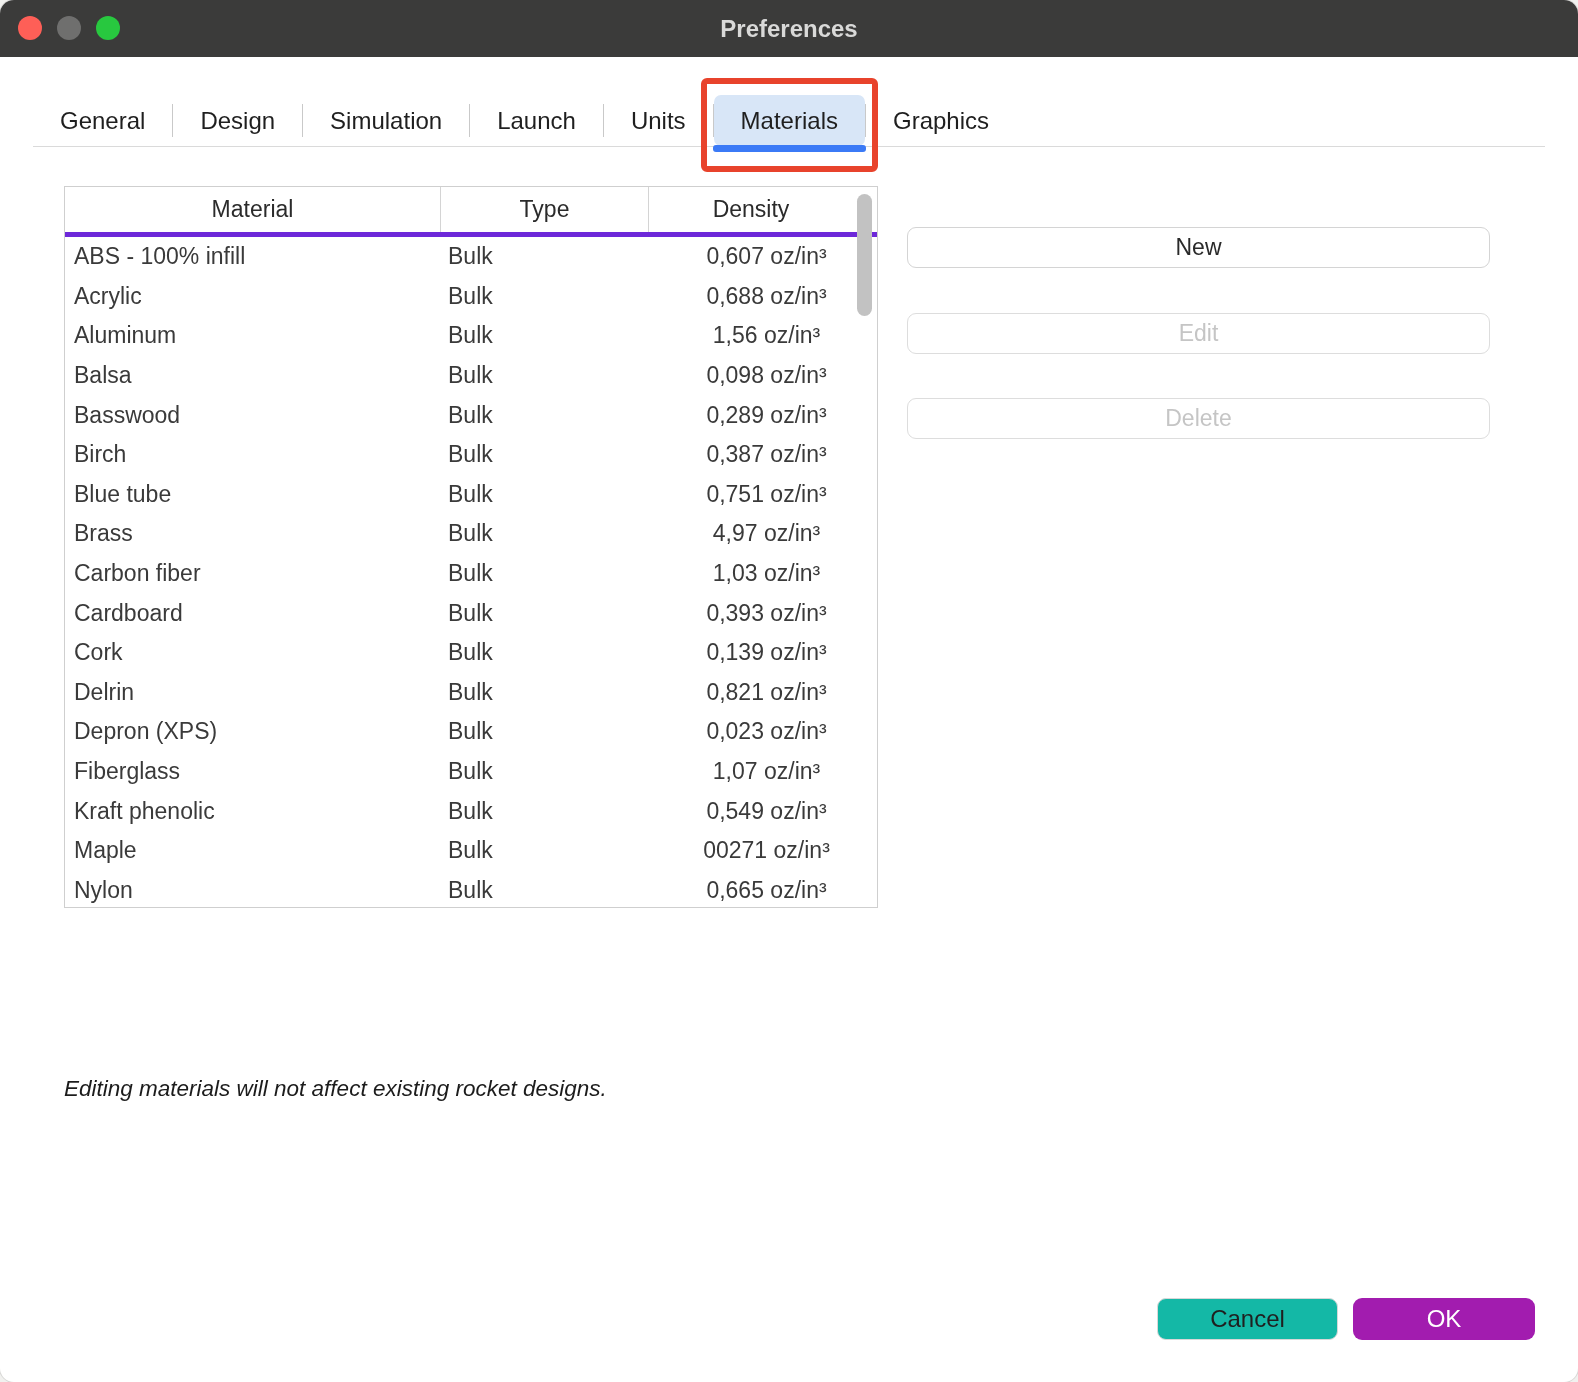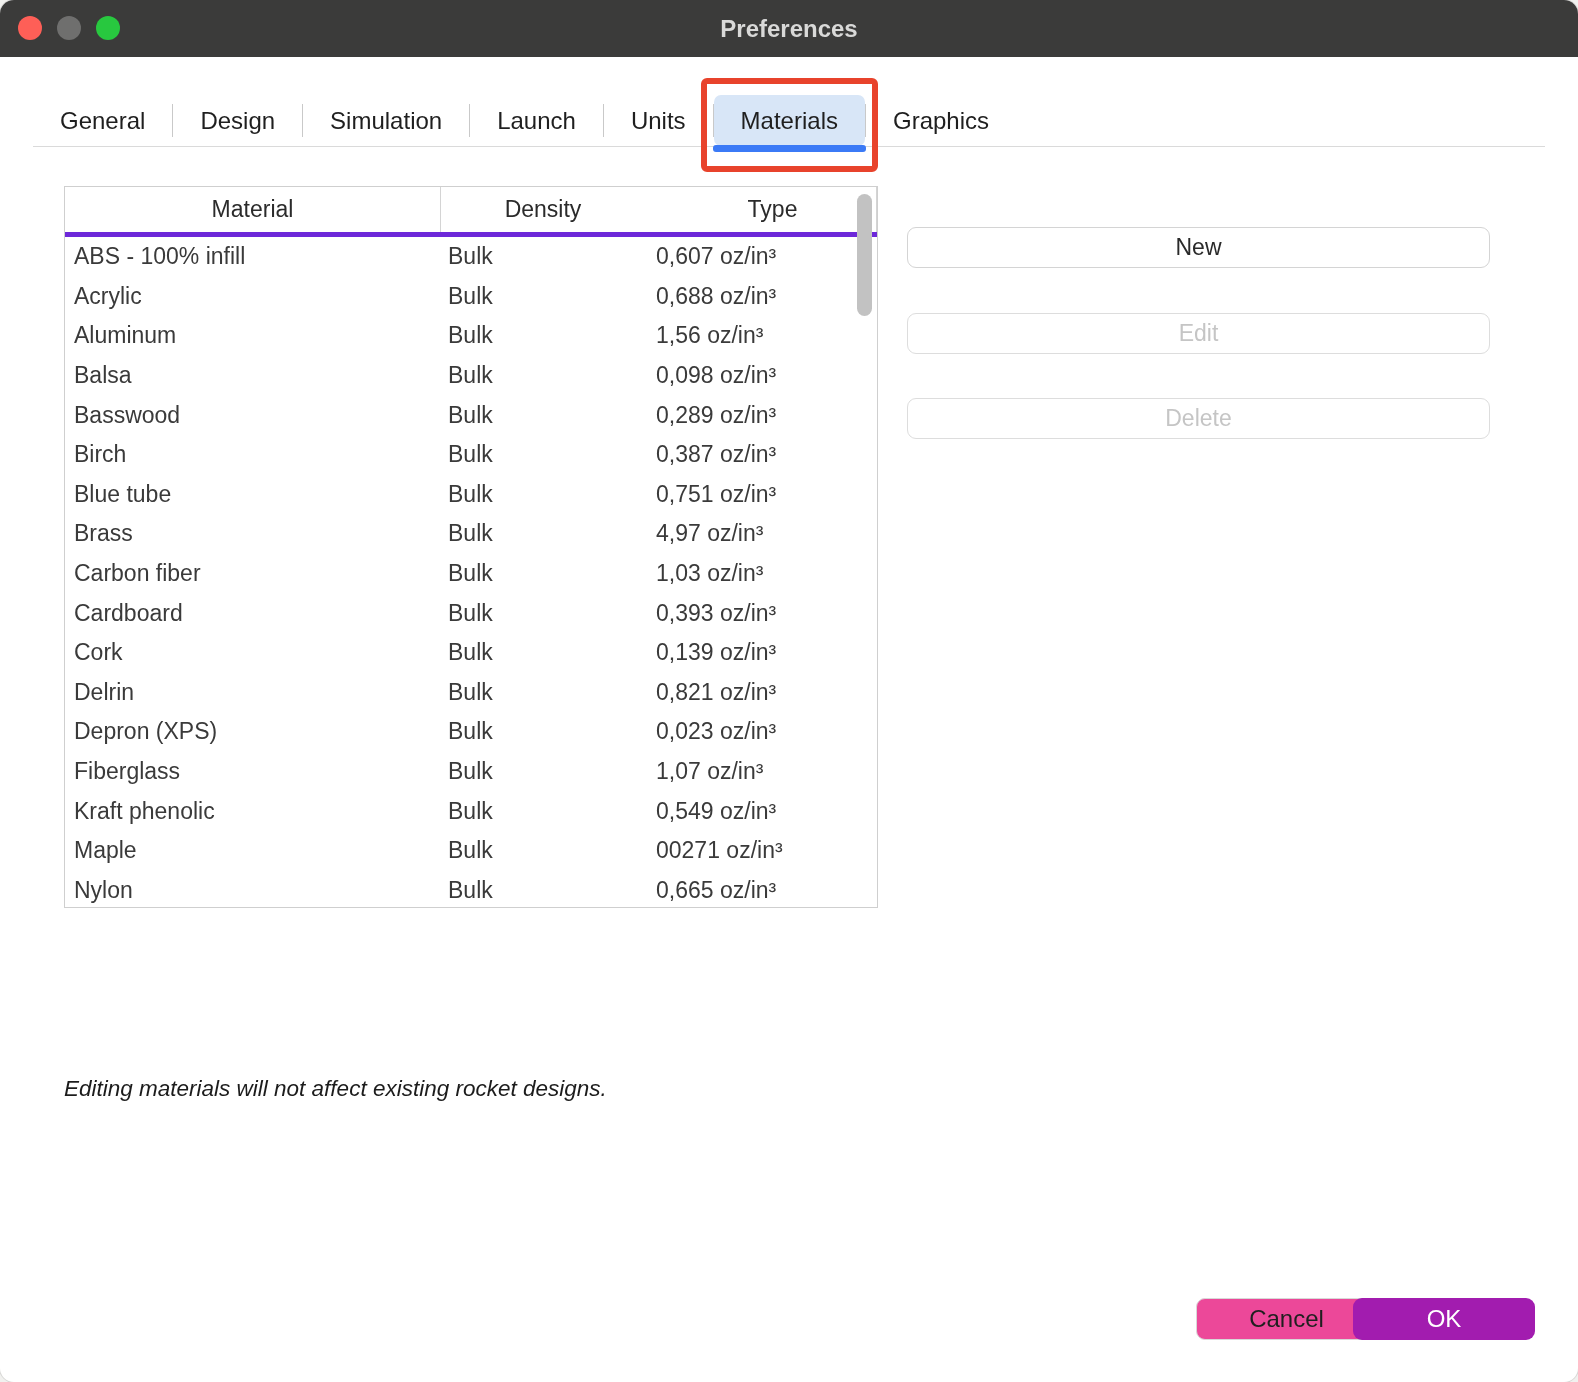--- a/index.html
+++ b/index.html
@@ -53,21 +53,21 @@
     display: flex; align-items: center; justify-content: center;
     font-size: 23px; color: #2b2b2b;
   }
   .th.col-material { width: 376px; border-right: 1px solid #d4d4d4; }
   .th.col-type     { width: 208px; border-right: 1px solid #d4d4d4; }
   .th.col-density  { flex: 1; padding-right: 24px; }
   .tbody { position: relative; }
   .row { display: flex; height: 39.6px; align-items: center; font-size: 23px; color: #3a3a3a; }
   .cell-material { width: 376px; padding-left: 9px; }
   .cell-type     { width: 208px; padding-left: 7px; }
-  .cell-density  { flex: 1; padding-left: 7px; }
+  .cell-density  { flex: 1; padding-left: 7px; text-align: center; }
   .scrollbar-thumb {
     position: absolute; top: 7px; right: 5px; width: 15px; height: 122px;
     background: #c2c2c2; border-radius: 8px;
   }
 
   
   .side-btn {
     position: absolute; left: 907px; width: 583px; height: 41px;
     border: 1px solid #d4d4d4; border-radius: 9px; background: #ffffff;
     font-family: inherit; font-size: 23px; color: #2a2a2a;
@@ -84,21 +84,21 @@
     position: absolute; left: 64px; top: 1076px;
     font-style: italic; font-size: 22.5px; color: #1c1c1c;
   }
 
   
   .footer-btn {
     position: absolute; top: 1298px; height: 42px;
     border-radius: 9px; font-family: inherit; font-size: 24px;
     display: flex; align-items: center; justify-content: center;
   }
-  .btn-cancel { left: 1196px; width: 181px; background: #ec4899; border: 1px solid #d8d8d8; color: #1f1f1f; }
+  .btn-cancel { left: 1157px; width: 181px; background: #14b8a6; border: 1px solid #d8d8d8; color: #1f1f1f; }
   .btn-ok     { left: 1353px; width: 182px; background: #a21caf; border: none; color: #ffffff; }
 </style>
 </head>
 <body>
 
 <div class="window">
 
   <div class="titlebar">
     <div class="traffic">
       <div class="light close"></div>
@@ -137,22 +137,22 @@
       </div>
       <div class="tab-sep"></div>
       <div class="tab">
         <span>Graphics</span>
       </div>
     </div>
 
   <div class="materials-table">
     <div class="thead">
       <div class="th col-material">Material</div>
+      <div class="th col-type">Type</div>
       <div class="th col-density">Density</div>
-      <div class="th col-type">Type</div>
     </div>
     <div class="tbody">
         <div class="row">
           <div class="cell cell-material">ABS - 100% infill</div>
           <div class="cell cell-type">Bulk</div>
           <div class="cell cell-density">0,607 oz/in³</div>
         </div>
         <div class="row">
           <div class="cell cell-material">Acrylic</div>
           <div class="cell cell-type">Bulk</div>

